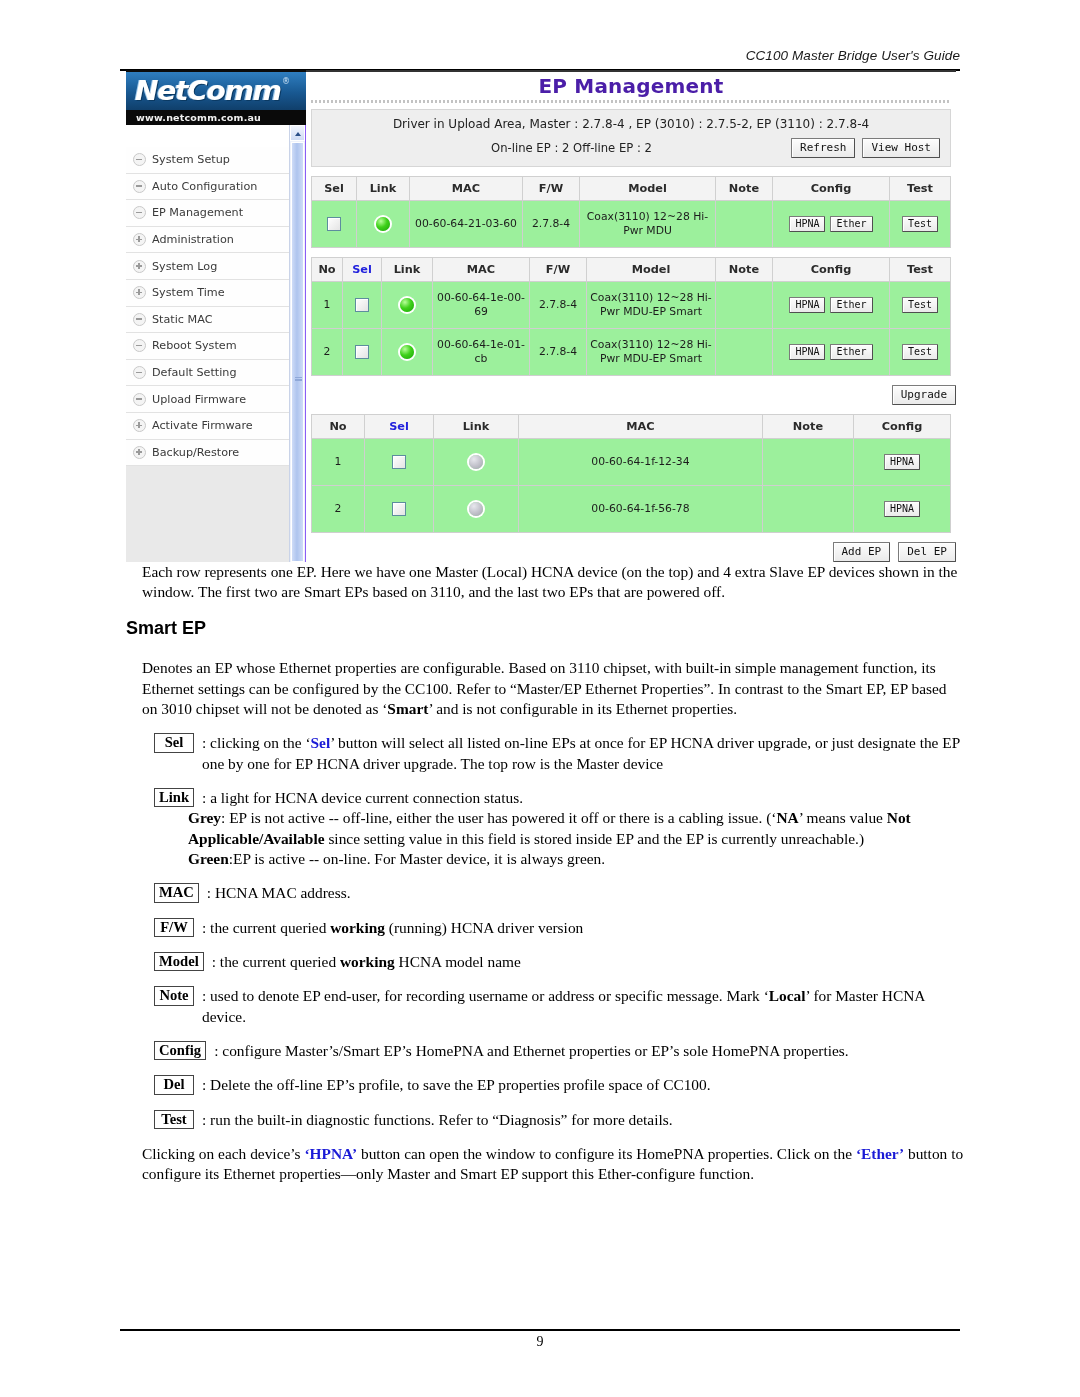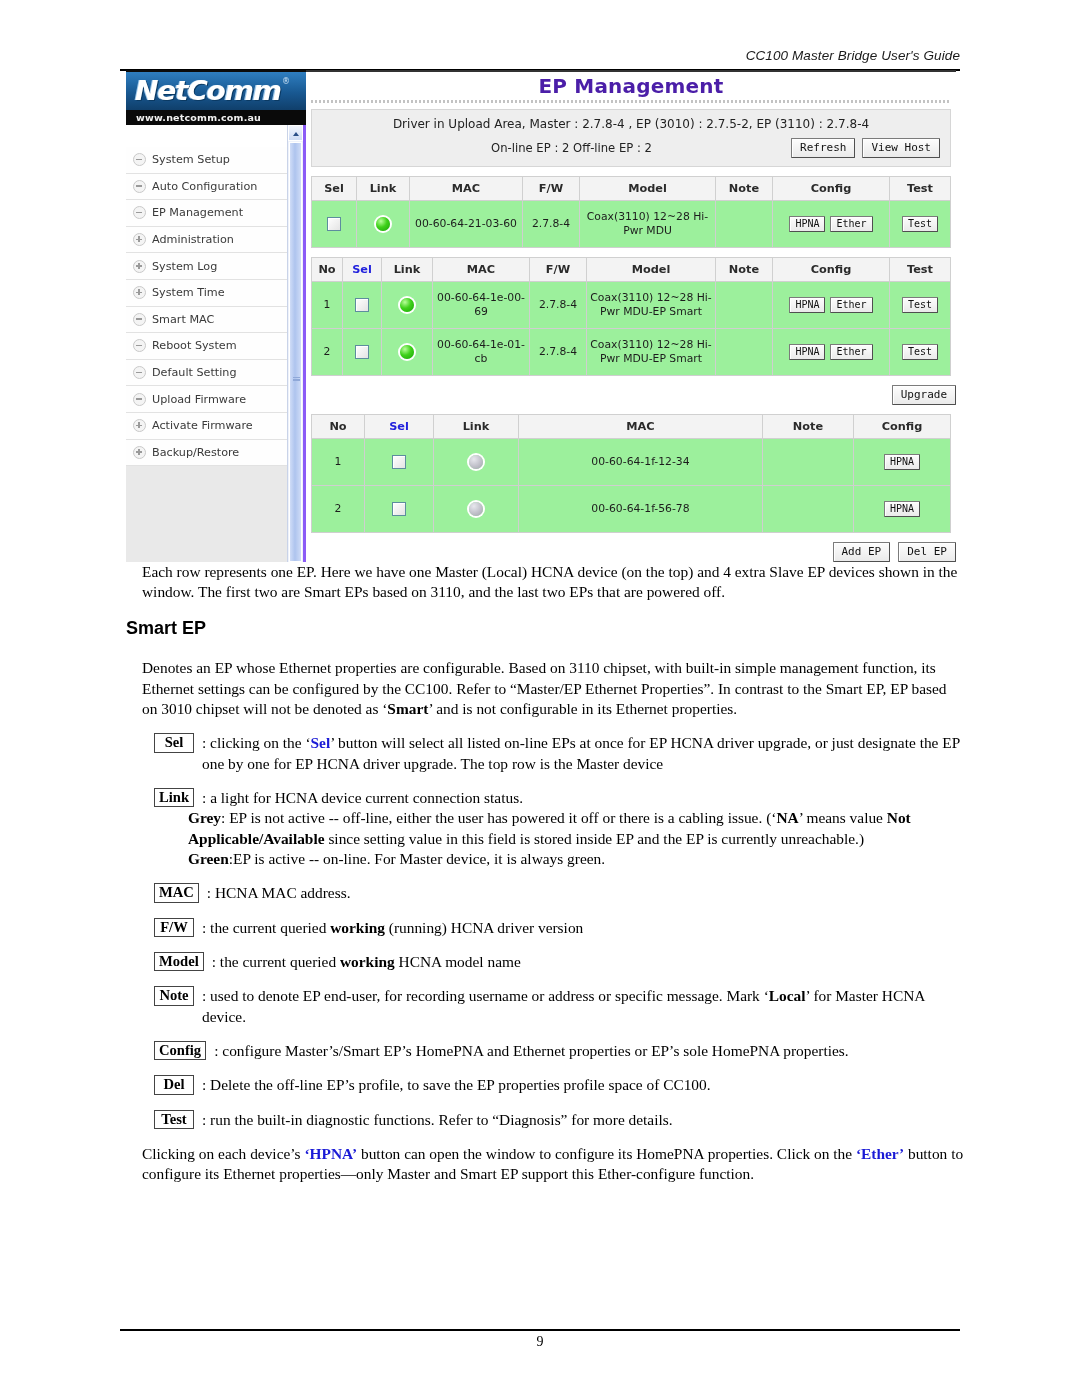--- a/index.html
+++ b/index.html
@@ -53,21 +53,21 @@
     position:absolute;left:156px;top:5px;font-size:8px;color:#cfe4f5;
     font-family:"DejaVu Sans", sans-serif;
   }
   .logo-url{
     height:15px;background:#0a0a0a;color:#f2f2f2;
     font-family:"DejaVu Sans", sans-serif;font-weight:700;
     font-size:9.5px;line-height:15px;padding-left:10px;letter-spacing:.2px;
     white-space:nowrap;
   }
   .navwrap{
-    flex:1;display:flex;background:#e9e9e9;border-right:3px solid #8b5cf6;
+    flex:1;display:flex;background:#e9e9e9;border-right:1px solid #8b5cf6;
     position:relative;
   }
   .navlist{
     flex:1;background:#ffffff;display:flex;flex-direction:column;
     padding-top:22px;
   }
   .nav-item{
     display:flex;align-items:center;gap:6px;
     height:25.6px;padding-left:7px;
     border-bottom:1px solid #e2e2e2;
@@ -267,21 +267,21 @@
               <div class="nav-item">
                 <span class="nav-ico plus"></span>
                 <span>System Log</span>
               </div>
               <div class="nav-item">
                 <span class="nav-ico plus"></span>
                 <span>System Time</span>
               </div>
               <div class="nav-item">
                 <span class="nav-ico"></span>
-                <span>Smart MAC</span>
+                <span>Static MAC</span>
               </div>
               <div class="nav-item">
                 <span class="nav-ico"></span>
                 <span>Reboot System</span>
               </div>
               <div class="nav-item">
                 <span class="nav-ico"></span>
                 <span>Default Setting</span>
               </div>
               <div class="nav-item">

